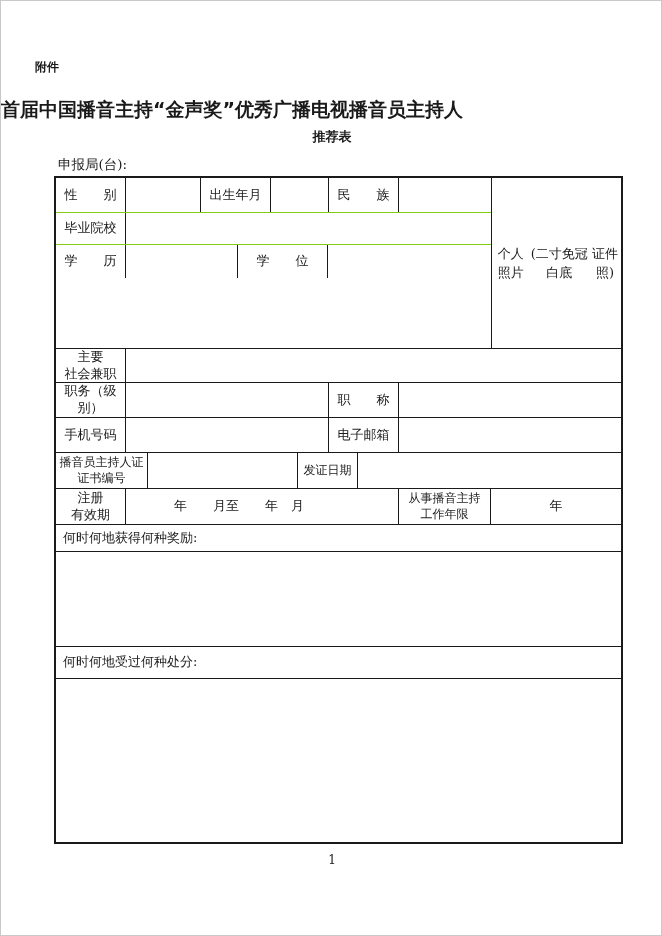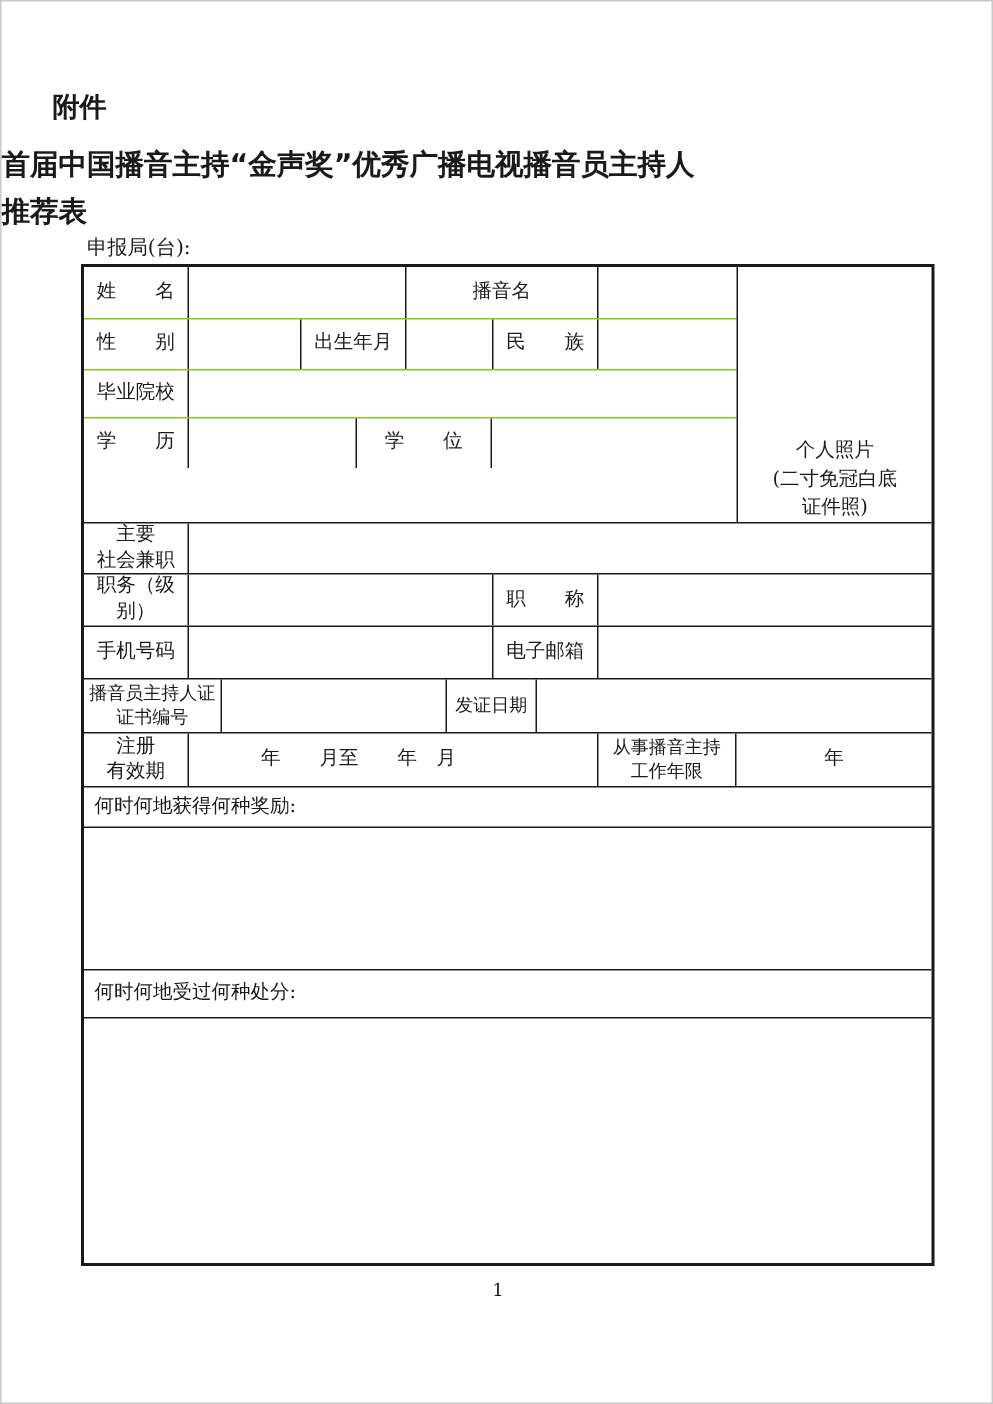--- a/index.html
+++ b/index.html
@@ -8,31 +8,31 @@
     width:662px; height:936px;
     background:#ffffff;
     box-sizing:border-box;
     border:1px solid #c9c9c9;
     font-family:"DejaVu Serif","Liberation Serif",serif;
     color:#1a1a1a;
     overflow:hidden;
   }
   .attachment {
     position:absolute; left:34px; top:58px;
-    font-size:18px; font-weight:bold;
+    font-size:12px; font-weight:bold;
     font-family:"DejaVu Sans","Liberation Sans",sans-serif;
   }
   .title1 {
     position:absolute; left:0; top:96px; width:662px;
     font-size:19px; font-weight:bold;
     font-family:"DejaVu Sans","Liberation Sans",sans-serif;
   }
   .title2 {
     position:absolute; left:0; top:127px; width:662px;
-    font-size:19px; font-weight:bold;
+    text-align:center; font-size:13px; font-weight:bold;
     font-family:"DejaVu Sans","Liberation Sans",sans-serif;
   }
   .bureau {
     position:absolute; left:57px; top:155px;
     font-size:13.5px;
   }
   .tbl {
     position:absolute; left:53px; top:175px;
     width:569px; height:668px;
     box-sizing:border-box;
@@ -53,22 +53,22 @@
     line-height:1.3;
     overflow:hidden;
   }
   .cell.last { border-right:none; }
   .cell.small { font-size:12px; }
   .cell.leftpad { justify-content:flex-start; text-align:left; padding-left:7px; }
   .photo-cell {
     width:130px; height:170px;
     box-sizing:border-box;
     border-left:1px solid #1a1a1a;
-    display:flex; flex-direction:column;
-    align-items:center; justify-content:flex-end;
+    display:flex; flex-direction:row;
+    align-items:center; justify-content:center;
     font-size:13px; line-height:19px;
     text-align:center;
   }
   .cb {
     display:inline-block; width:11px; height:11px;
     border:1px solid #1a1a1a; box-sizing:border-box;
     margin-right:8px; margin-top:1px;
   }
   .cb.second { margin-left:22px; }
   .validity { justify-content:flex-start; padding-left:48px; text-align:left; }
@@ -85,26 +85,20 @@
   <div class="attachment">附件</div>
   <div class="title1">首届中国播音主持“金声奖”优秀广播电视播音员主持人</div>
   <div class="title2">推荐表</div>
   <div class="bureau">申报局(台):</div>
 
   <div class="tbl">
 
     <div class="topwrap">
       <div class="topleft">
 
-        <div class="row" style="height:34px">
-          <div class="cell" style="width:70px">姓　　名</div>
-          <div class="cell" style="width:145px"></div>
-          <div class="cell" style="width:128px">播音名</div>
-          <div class="cell last" style="width:92px"></div>
-        </div>
 
         <div class="row" style="height:34px">
           <div class="cell" style="width:70px">性　　别</div>
           <div class="cell" style="width:75px"></div>
           <div class="cell" style="width:70px">出生年月</div>
           <div class="cell" style="width:58px"></div>
           <div class="cell" style="width:70px">民　　族</div>
           <div class="cell last" style="width:92px"></div>
         </div>
 

